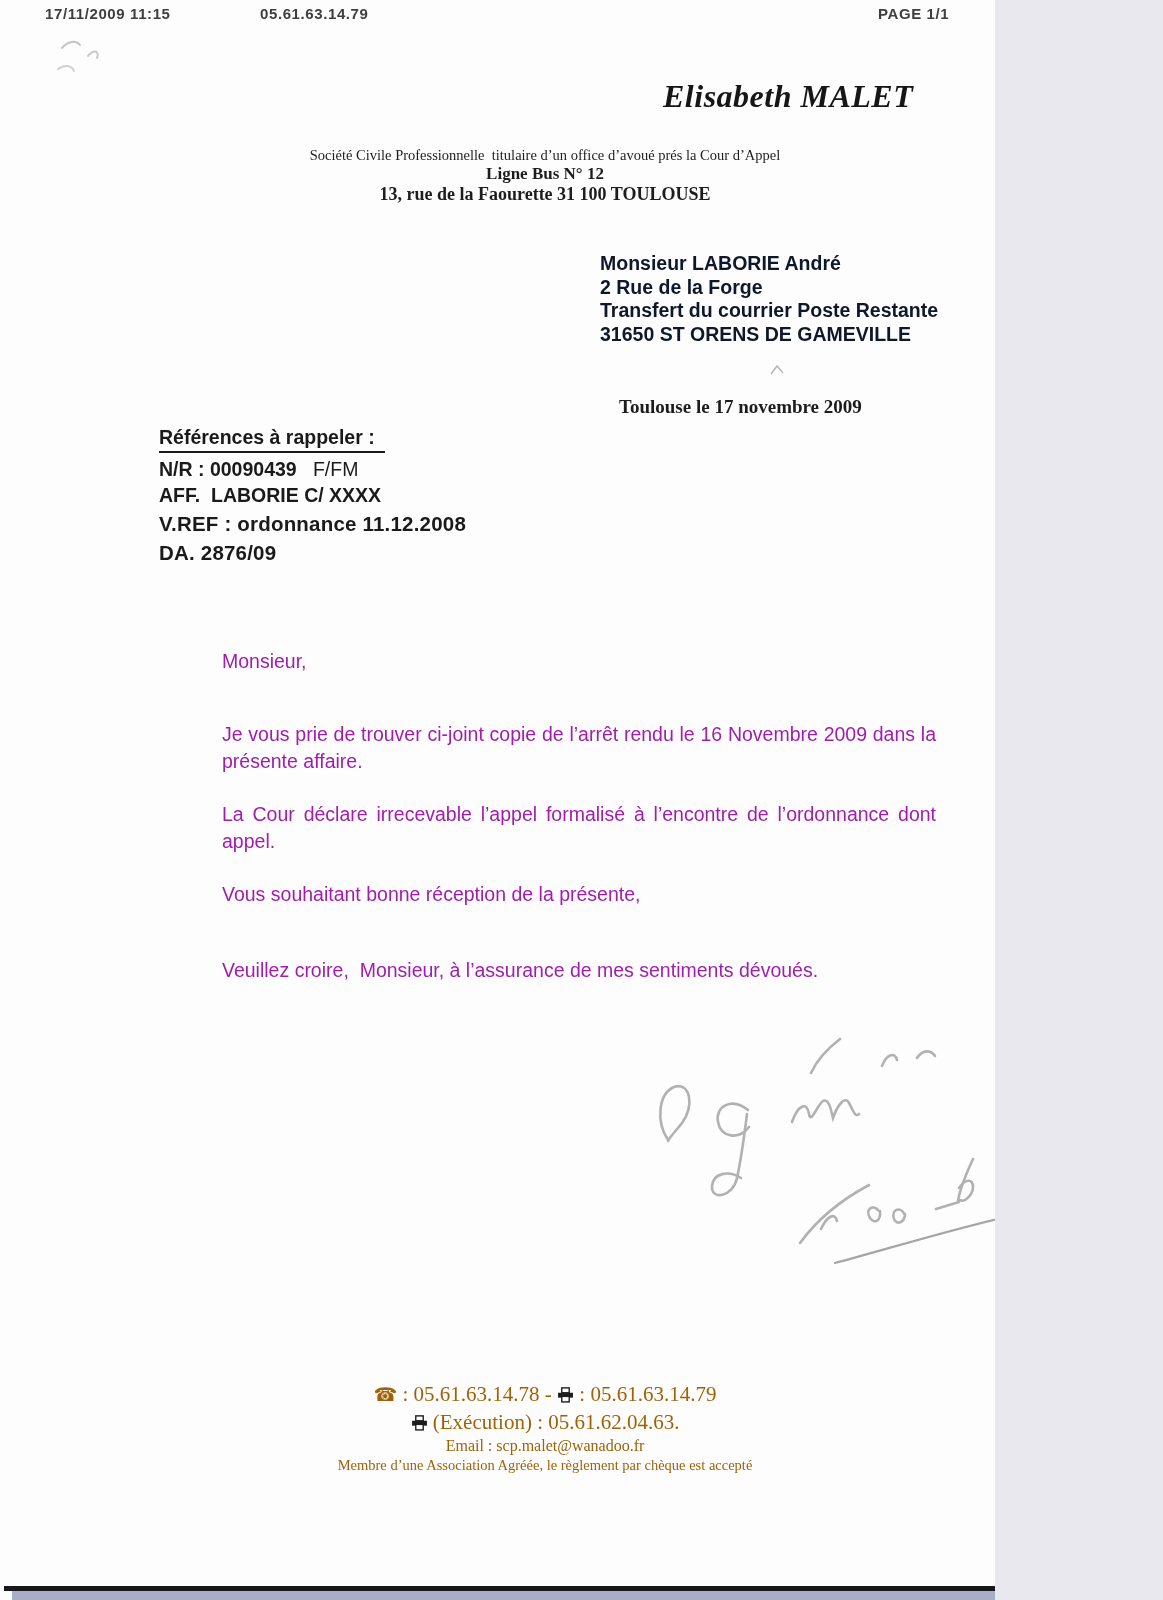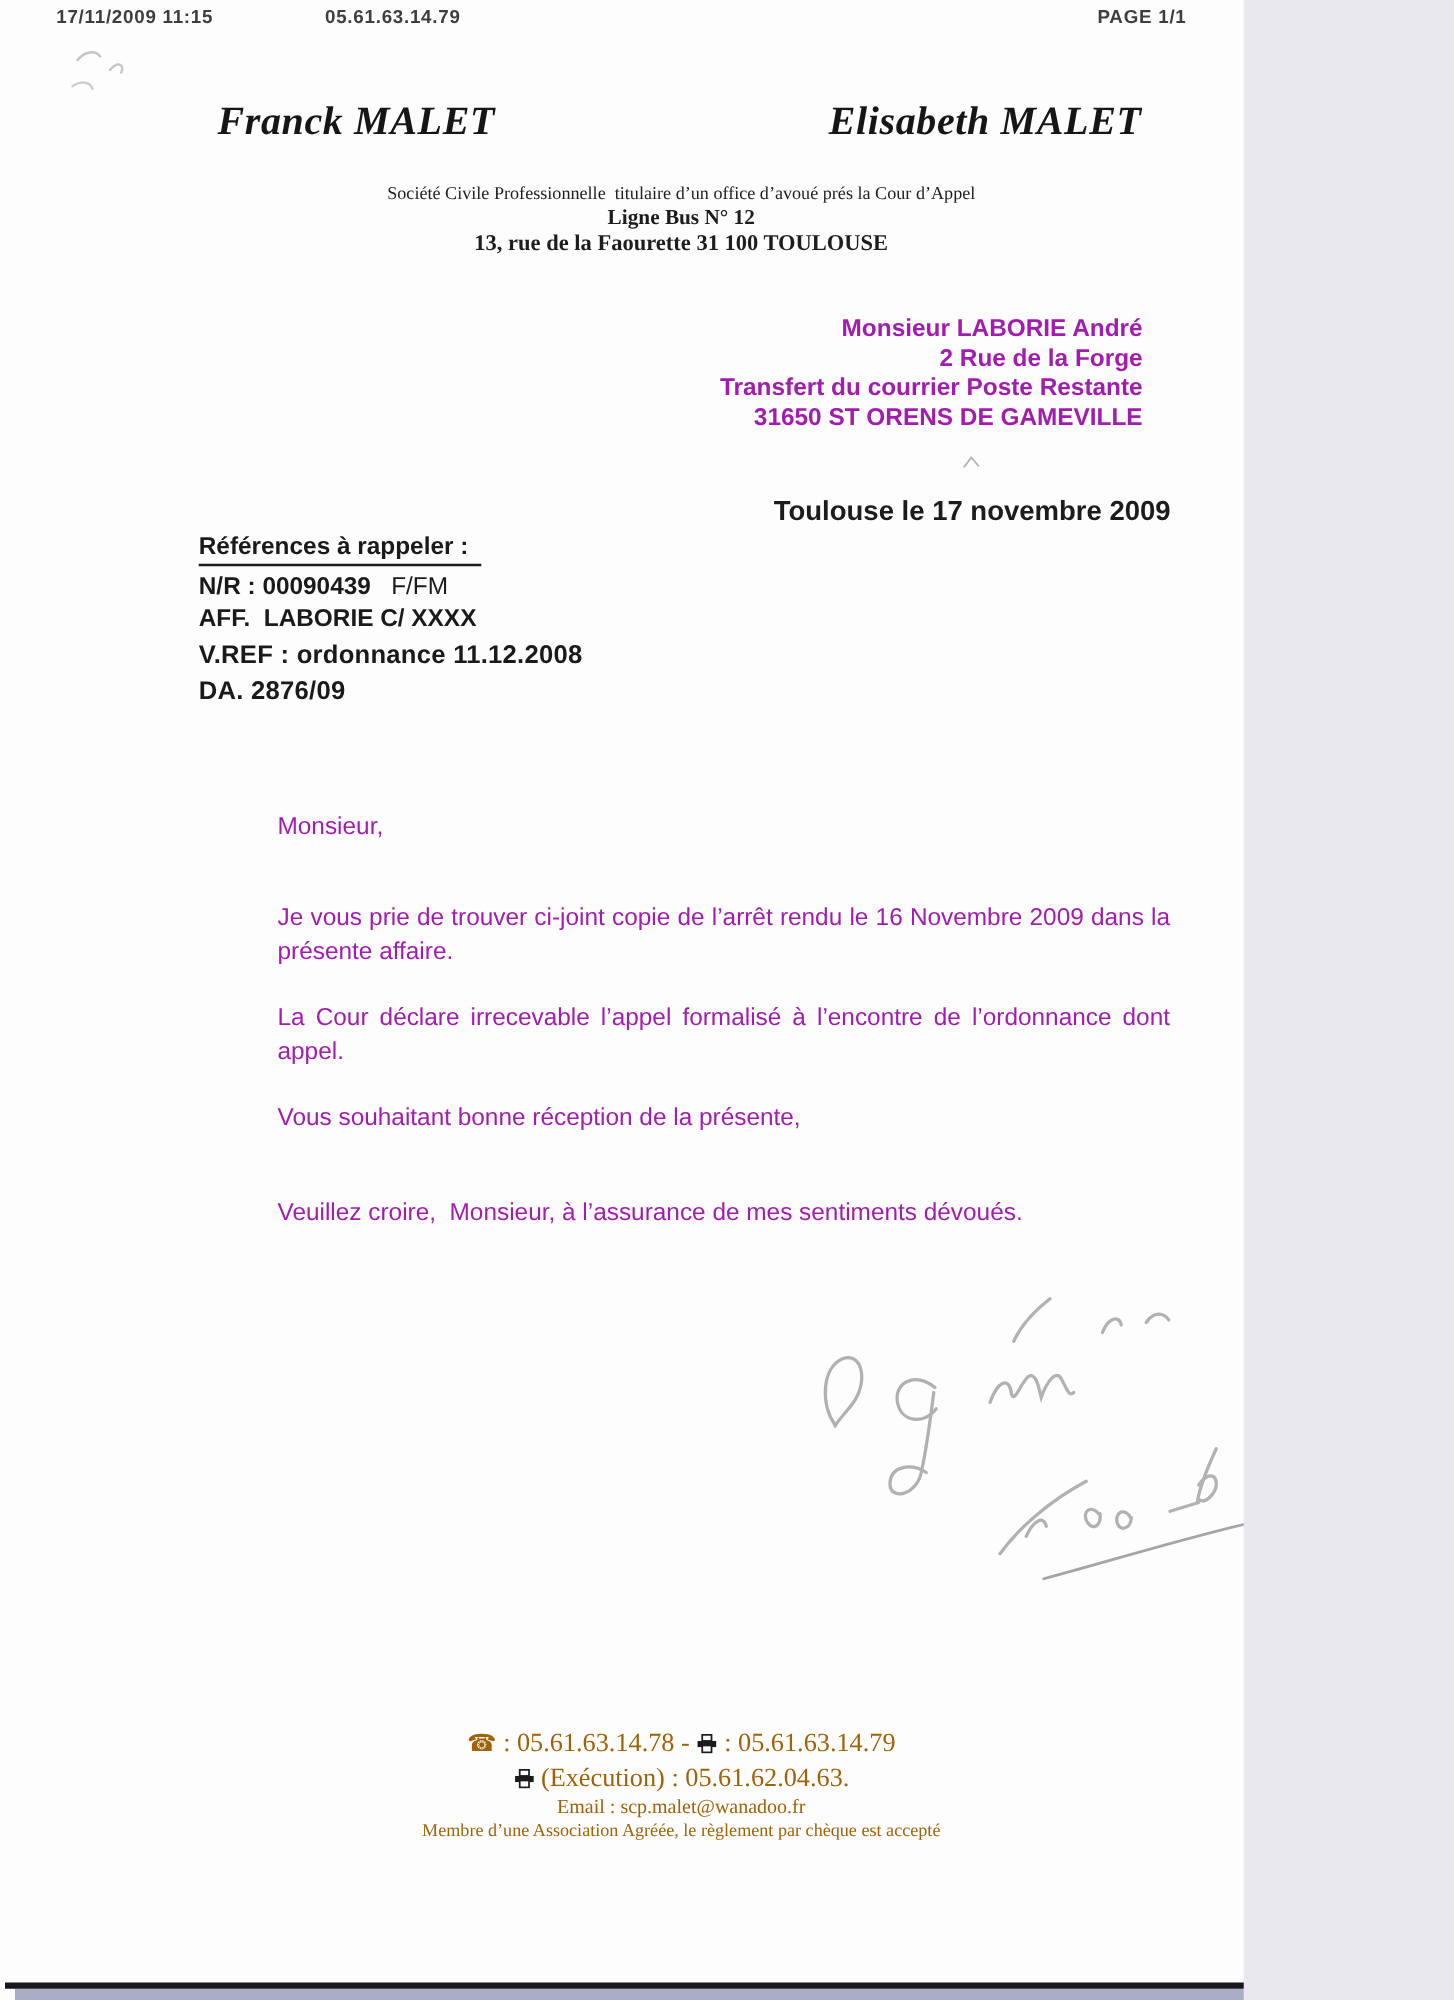--- a/index.html
+++ b/index.html
@@ -27,25 +27,25 @@
   .name-left  { left:174px; }
   .name-right { left:663px; }
   .lh-center { position:absolute; left:0; width:1090px; text-align:center;
     font-family:"Liberation Serif", serif; color:#1d1d1d; }
   .lh-title    { top:122px; font-size:21px; }
   .lh-subtitle { top:147px; font-size:14.5px; white-space:pre-wrap; }
   .lh-bus      { top:164px; font-size:17px; font-weight:bold; }
   .lh-address  { top:184px; font-size:18px; font-weight:bold; }
 
   
-  .recipient { position:absolute; left:576px; top:252px; font-size:19.5px;
-    font-weight:bold; line-height:23.5px; color:#a21caf;text-align:right; }
+  .recipient { position:absolute; left:600px; top:252px; font-size:19.5px;
+    font-weight:bold; line-height:23.5px; color:#0f172a; }
 
   
-  .dateline { position:absolute; left:619px; top:396px; font-size:22px; font-weight:bold; }
+  .dateline { position:absolute; left:619px; top:396px; font-size:19px; font-weight:bold;font-family:Liberation Serif, serif; }
 
   
   .references { position:absolute; left:159px; top:424px; font-size:19.5px;
     font-weight:bold; line-height:26px; color:#1a1a1a; }
   .ref-heading { display:inline-block; border-bottom:2.5px solid #1a1a1a;
     padding:0 10px 1px 0; margin-bottom:3px; }
   .ref-line { white-space:pre-wrap; }
   .ref-nr-suffix { font-weight:normal; }
   .ref-strong { font-size:20.5px; letter-spacing:0.2px; margin-top:3px; }
 
@@ -81,21 +81,20 @@
     <span class="fh-number">05.61.63.14.79</span>
     <span class="fh-page">PAGE 1/1</span>
   </div>
 
   <svg class="hand" style="left:50px; top:28px;" width="90" height="50" viewBox="0 0 90 50">
     <path d="M12,20 C18,13 26,12 30,17" fill="none" stroke="#c4c4c4" stroke-width="2" stroke-linecap="round"></path>
     <path d="M38,28 C44,21 50,23 47,30" fill="none" stroke="#c9c9c9" stroke-width="2" stroke-linecap="round"></path>
     <path d="M8,41 C16,36 22,38 24,43" fill="none" stroke="#cfcfcf" stroke-width="2" stroke-linecap="round"></path>
   </svg>
 
-  <div class="name name-left">Franck MALET</div>
   <div class="name name-right">Elisabeth MALET</div>
   <div class="lh-center lh-subtitle">Société Civile Professionnelle  titulaire d’un office d’avoué prés la Cour d’Appel</div>
   <div class="lh-center lh-bus">Ligne Bus N° 12</div>
   <div class="lh-center lh-address">13, rue de la Faourette 31 100 TOULOUSE</div>
 
   <div class="recipient">
     <div>Monsieur LABORIE André</div>
     <div>2 Rue de la Forge</div>
     <div>Transfert du courrier Poste Restante</div>
     <div>31650 ST ORENS DE GAMEVILLE</div>

